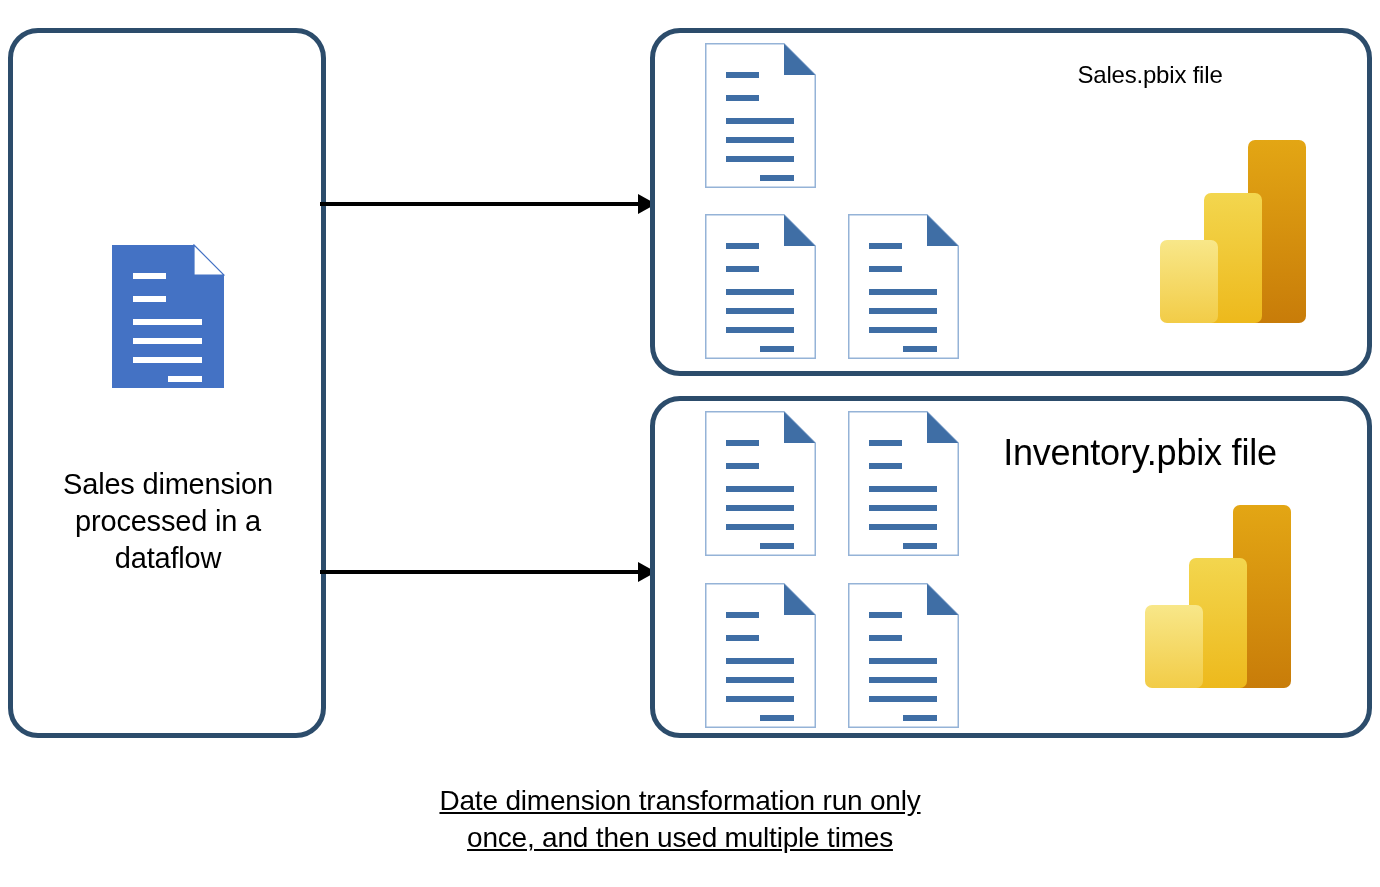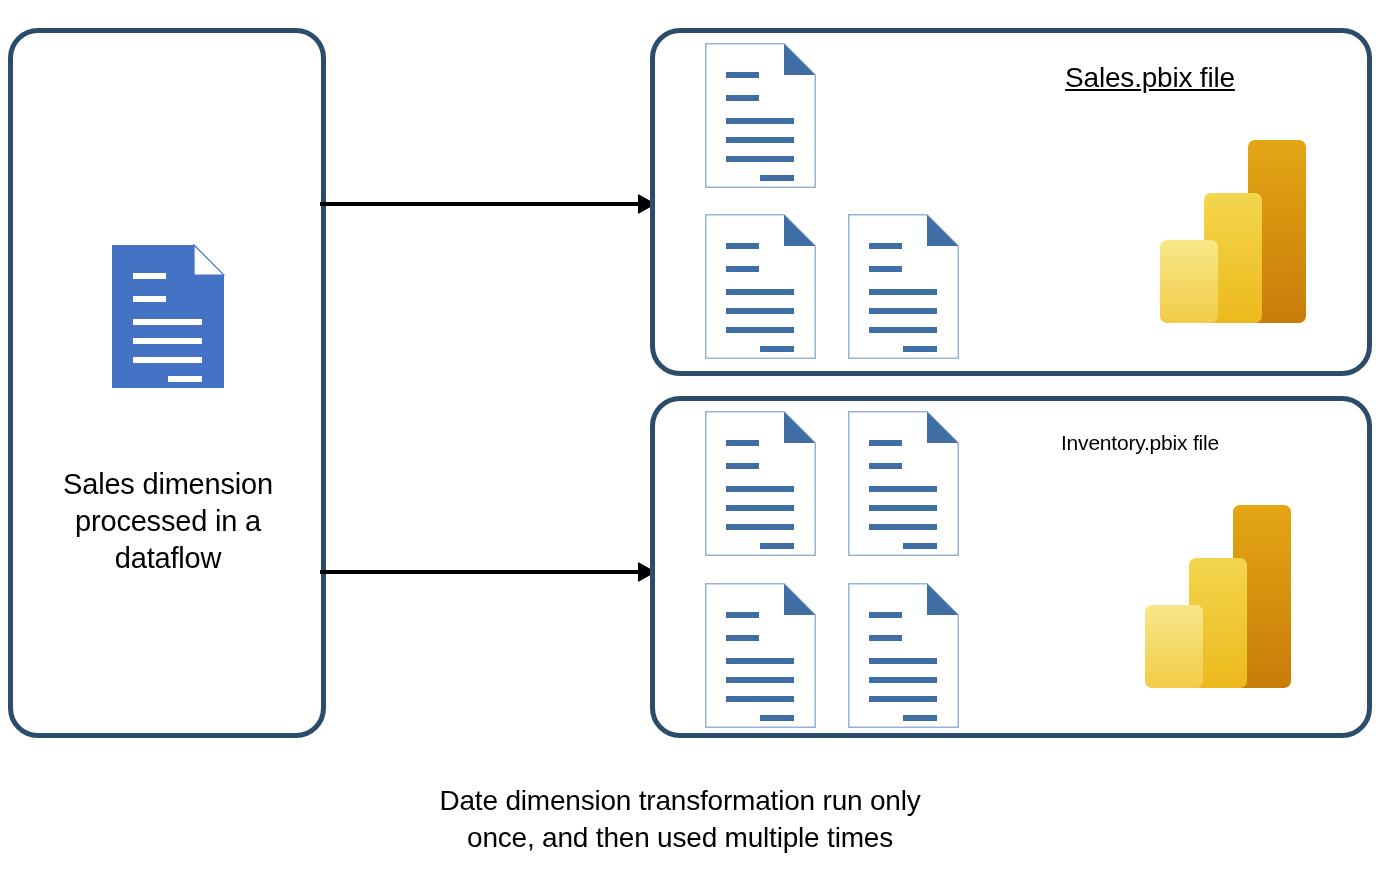--- a/index.html
+++ b/index.html
@@ -45,35 +45,35 @@
   #source-label {
     left: 18px;
     top: 466px;
     width: 300px;
     font-size: 29px;
   }
   #sales-title {
     left: 960px;
     top: 60px;
     width: 380px;
-    font-size: 28px;
-    text-decoration: underline;
+    font-size: 24px;
   }
   #inventory-title {
     left: 940px;
     top: 430px;
     width: 400px;
-    font-size: 21px;
+    font-size: 36px;
   }
   #caption {
     left: 330px;
     top: 782px;
     width: 700px;
     font-size: 28px;
     line-height: 1.33;
+    text-decoration: underline;
   }
 
   
   .arrow {
     position: absolute;
     height: 24px;
   }
   #arrow-top    { left: 320px; top: 192px; width: 336px; }
   #arrow-bottom { left: 320px; top: 560px; width: 336px; }
 

